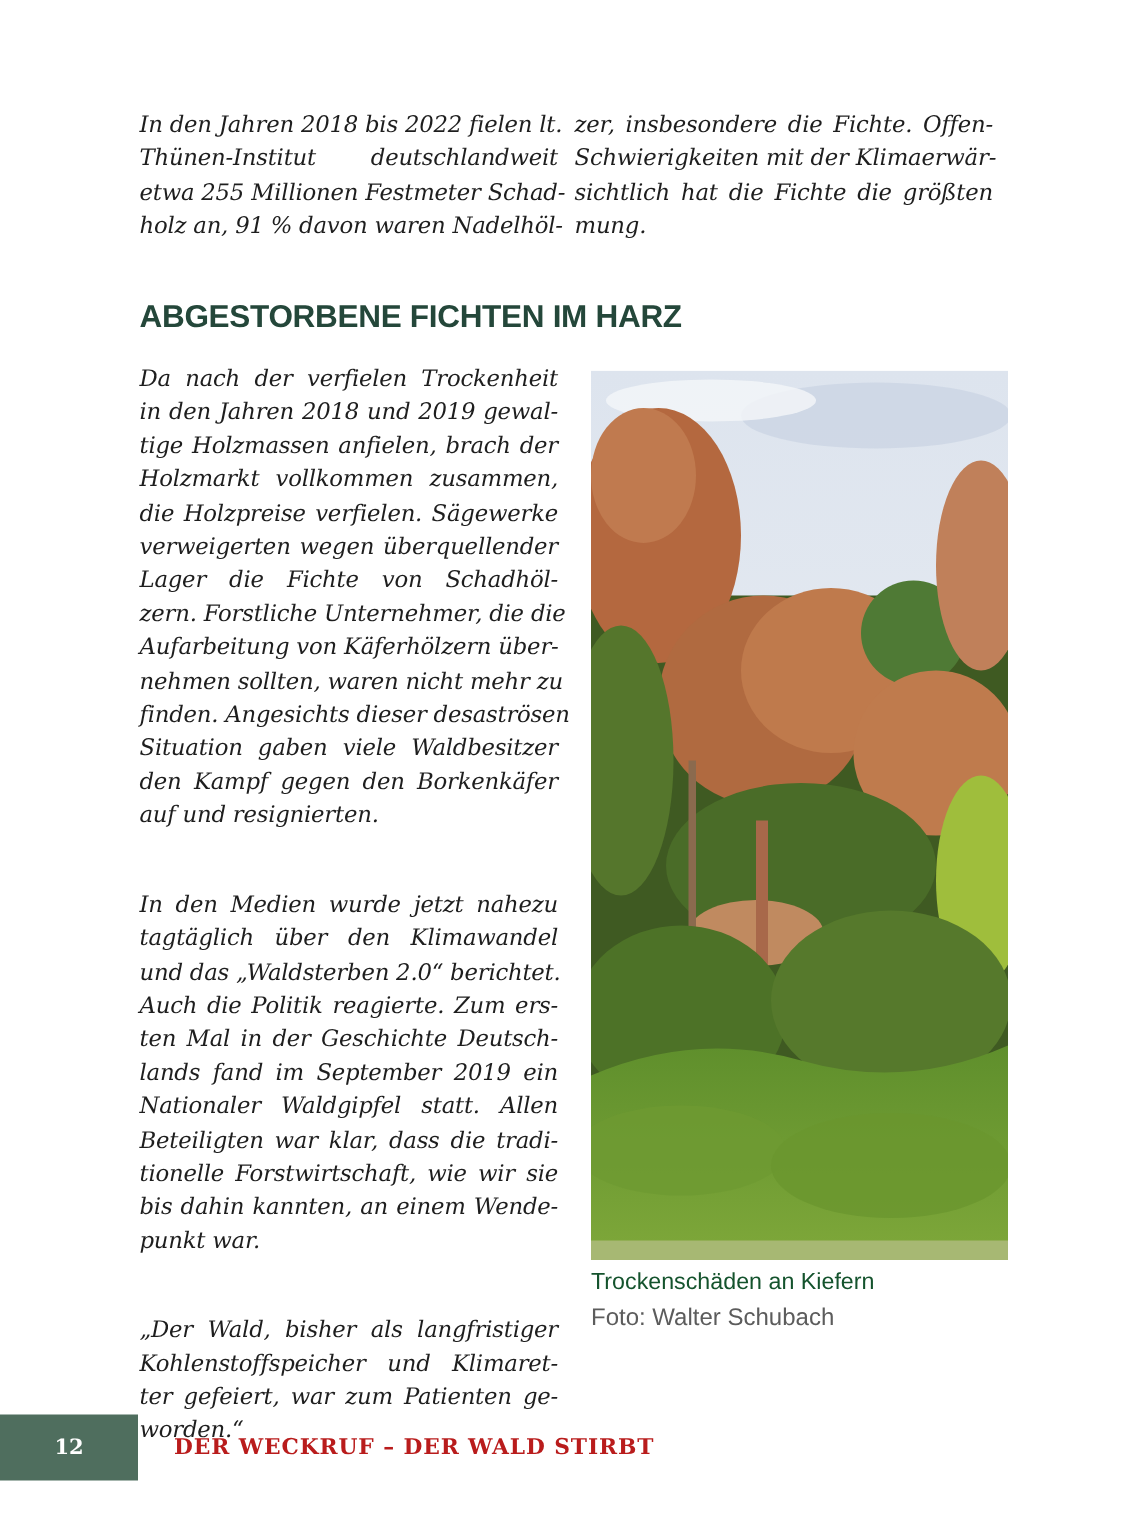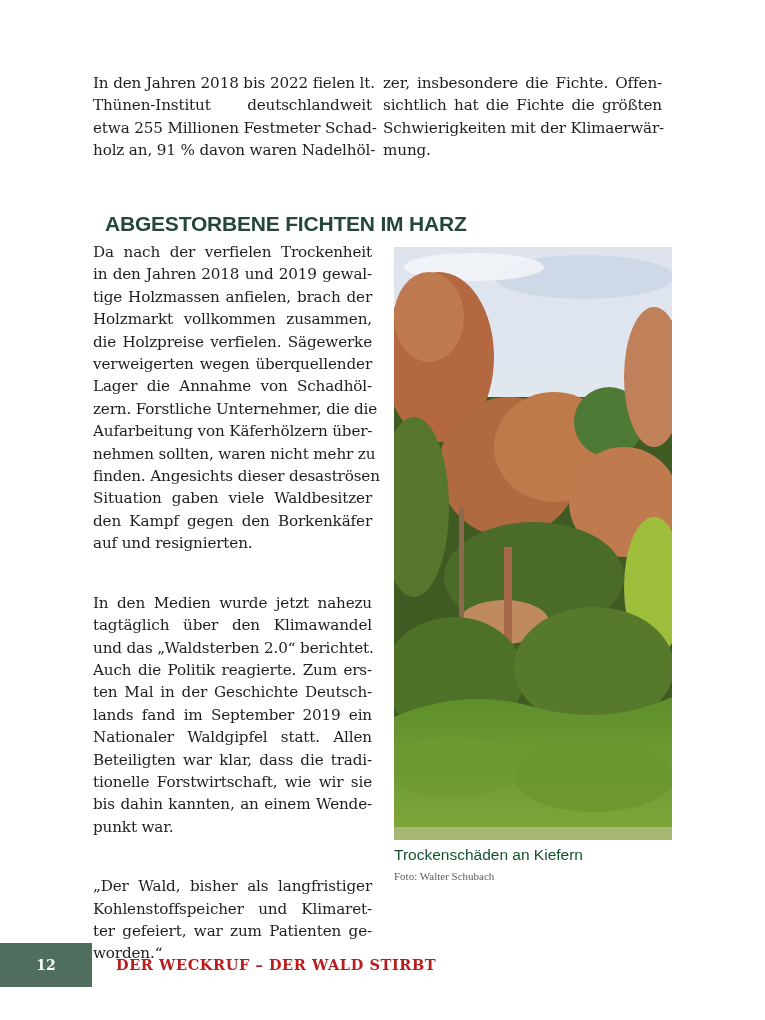--- a/index.html
+++ b/index.html
@@ -5,42 +5,42 @@
   html, body { margin: 0; padding: 0; }
   body {
     width: 765px; height: 1020px; background: #ffffff; position: relative; overflow: hidden;
     font-family: "DejaVu Serif", "Liberation Serif", serif; color: #1e1e1e;
   }
   .col-text {
     position: absolute; font-size: 15.2px; line-height: 22.4px; text-align: justify;
     letter-spacing: -0.15px; hyphens: manual;
   }
   .col-text p { margin: 0; }
-  .col-text .line { display: block; text-align: justify; text-align-last: justify; white-space: nowrap; }
+  .col-text .line { display: block; text-align: justify; text-align-last: justify; white-space: nowrap; font-style: italic; }
   .col-text .line.last { text-align-last: left; }
   #intro-left { left: 93px; top: 72px; width: 279px; }
   #intro-right { left: 383px; top: 72px; width: 279px; }
   #heading {
-    position: absolute; left: 93px; top: 200px; margin: 12px;
+    position: absolute; left: 93px; top: 200px; margin: 0;
     font-family: "Liberation Sans", sans-serif; font-weight: bold; font-size: 21px;
     color: #24473a; letter-spacing: -0.2px;
   }
   #body-col { left: 93px; top: 241px; width: 279px; }
   #body-col p + p { margin-top: 37px; }
   #photo {
     position: absolute; left: 394px; top: 247px; width: 278px; height: 593px; overflow: hidden;
   }
   #photo svg { display: block; }
   #caption {
     position: absolute; left: 394px; top: 846px; font-family: "Liberation Sans", sans-serif;
     font-size: 15.5px; color: #14532d;
   }
   #credit {
-    position: absolute; left: 394px; top: 870px; font-family: Liberation Serif, serif;
-    font-size: 11px; color: #5c5c5c;
+    position: absolute; left: 394px; top: 870px; font-family: Liberation Sans, sans-serif;
+    font-size: 16px; color: #5c5c5c;
   }
   #page-num-box {
     position: absolute; left: 0; top: 943px; width: 92px; height: 44px; background: #4f6e5e;
     color: #ffffff; font-family: "DejaVu Serif", serif; font-weight: bold; font-size: 14px;
     display: flex; align-items: center; justify-content: center; padding-left: 0px; box-sizing: border-box;
   }
   #running-title {
     position: absolute; left: 116px; top: 956px; font-family: "DejaVu Serif", serif; font-weight: bold;
     font-size: 14.5px; letter-spacing: 0.6px; color: #b91c1c;
   }
@@ -50,36 +50,36 @@
 
 <div class="col-text" id="intro-left">
   <span class="line">In den Jahren 2018 bis 2022 fielen lt.</span>
   <span class="line">Thünen-Institut deutschlandweit</span>
   <span class="line">etwa 255 Millionen Festmeter Schad-</span>
   <span class="line">holz an, 91 % davon waren Nadelhöl-</span>
 </div>
 
 <div class="col-text" id="intro-right">
   <span class="line">zer, insbesondere die Fichte. Offen-</span>
+  <span class="line">Schwierigkeiten mit der Klimaerwär-</span>
   <span class="line">sichtlich hat die Fichte die größten</span>
-  <span class="line">Schwierigkeiten mit der Klimaerwär-</span>
   <span class="line last">mung.</span>
 </div>
 
 <h2 id="heading">ABGESTORBENE FICHTEN IM HARZ</h2>
 
 <div class="col-text" id="body-col">
   <p>
     <span class="line">Da nach der verfielen Trockenheit</span>
     <span class="line">in den Jahren 2018 und 2019 gewal-</span>
     <span class="line">tige Holzmassen anfielen, brach der</span>
     <span class="line">Holzmarkt vollkommen zusammen,</span>
     <span class="line">die Holzpreise verfielen. Sägewerke</span>
     <span class="line">verweigerten wegen überquellender</span>
-    <span class="line">Lager die Annahme von Schadhöl-</span>
+    <span class="line">Lager die Fichte von Schadhöl-</span>
     <span class="line">zern. Forstliche Unternehmer, die die</span>
     <span class="line">Aufarbeitung von Käferhölzern über-</span>
     <span class="line">nehmen sollten, waren nicht mehr zu</span>
     <span class="line">finden. Angesichts dieser desaströsen</span>
     <span class="line">Situation gaben viele Waldbesitzer</span>
     <span class="line">den Kampf gegen den Borkenkäfer</span>
     <span class="line last">auf und resignierten.</span>
   </p>
   <p>
     <span class="line">In den Medien wurde jetzt nahezu</span>

